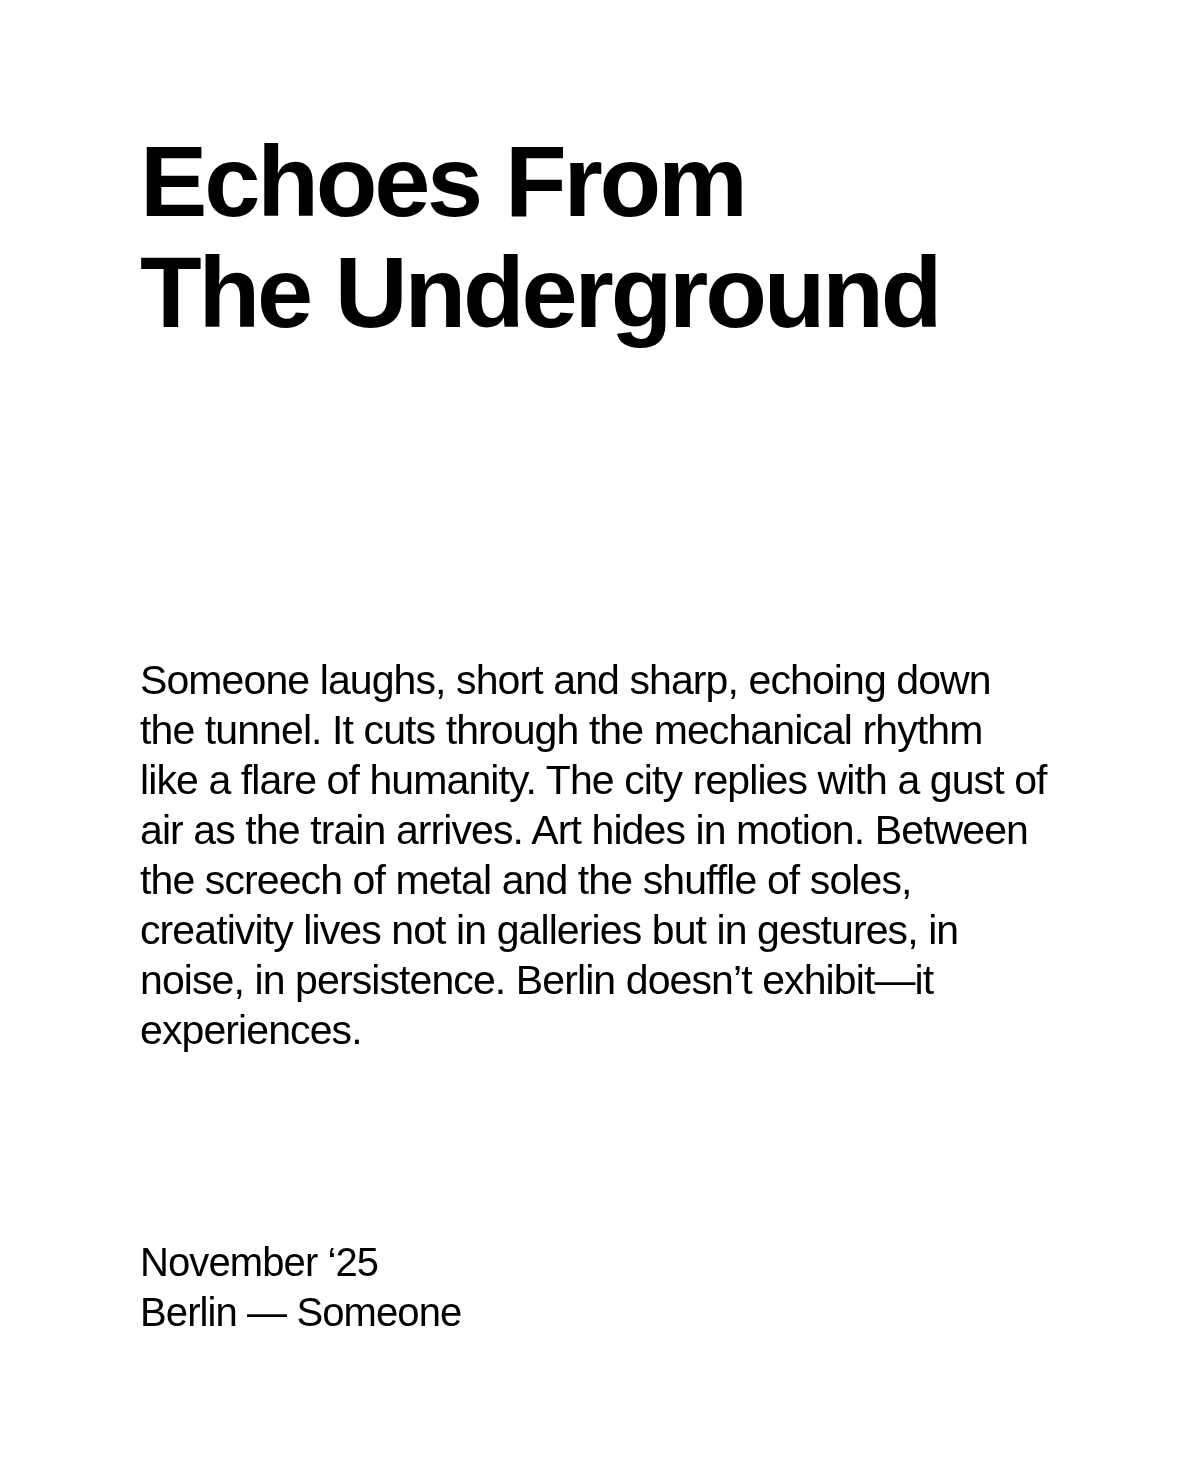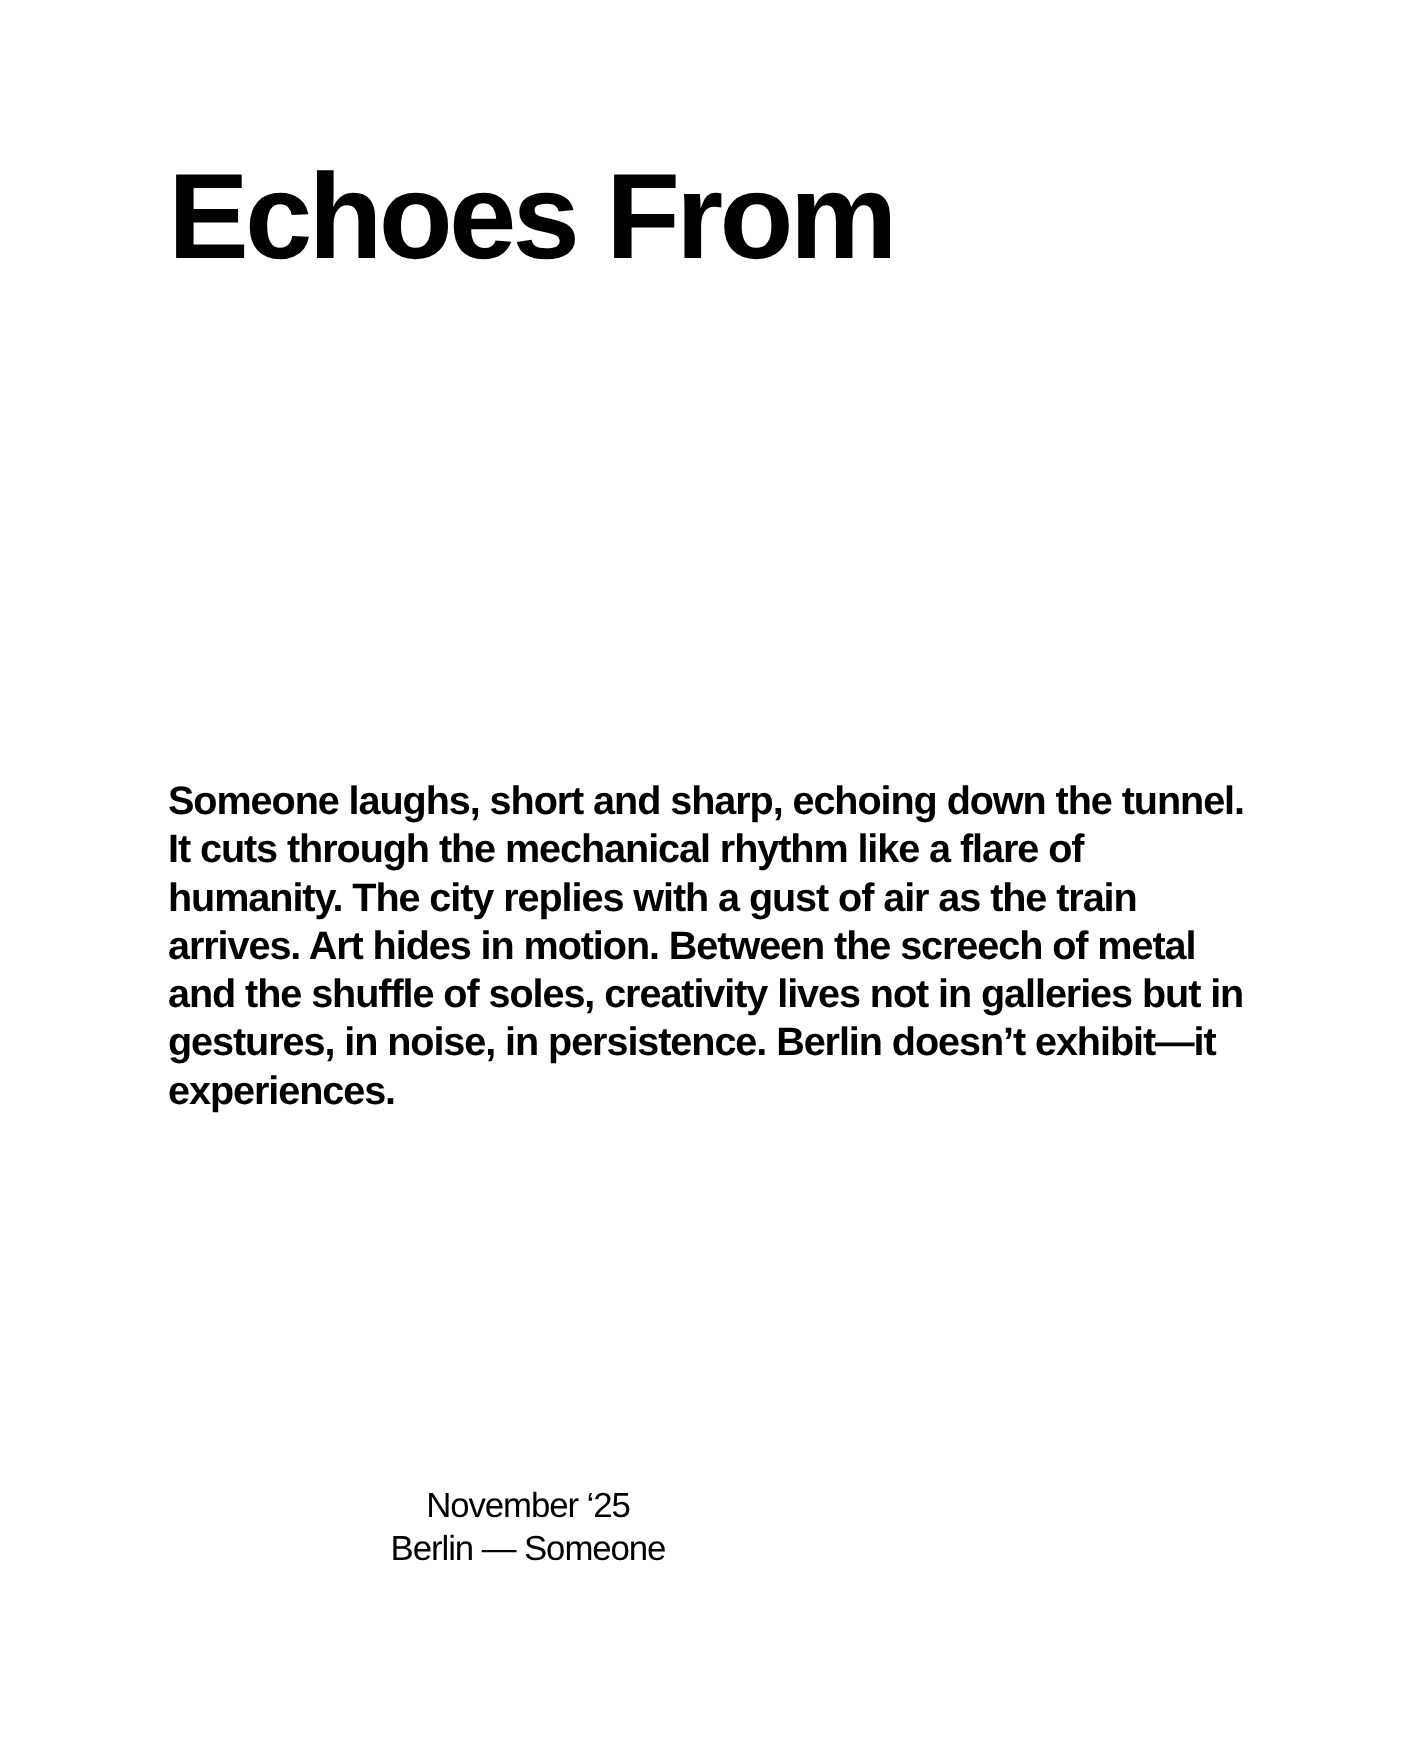--- a/index.html
+++ b/index.html
@@ -33,47 +33,47 @@
     letter-spacing: -3.2px;
     white-space: nowrap;
   }
   .body-block {
     position: absolute;
     left: 140px;
     top: 614px;
     width: 910px;
   }
   .body-text {
-    font-size: 33px;
+    font-size: 41px;
     line-height: 1.22;
-    font-weight: bold;
+    font-weight: normal;
     letter-spacing: -0.9px;
   }
   .meta-block {
     position: absolute;
     left: 140px;
     top: 1238px;
     width: 600px;
   }
   .meta-line {
-    font-size: 29px;
+    font-size: 40px;
     line-height: 1.24;
     font-weight: normal;
     letter-spacing: -0.9px;
     white-space: nowrap;
-    text-align: center;
   }
 </style>
 </head>
 <body>
 
 <div class="poster">
 
   <div class="title-block">
     <div class="title-line">Echoes From</div>
+    <div class="title-line">The Underground</div>
   </div>
 
   <div class="body-block">
     <p class="body-text">Someone laughs, short and sharp, echoing down the tunnel. It cuts through the mechanical rhythm like a flare of humanity. The city replies with a gust of air as the train arrives. Art hides in motion. Between the screech of metal and the shuffle of soles, creativity lives not in galleries but in gestures, in noise, in persistence. Berlin doesn’t exhibit—it experiences.</p>
   </div>
 
   <div class="meta-block">
     <div class="meta-line">November ‘25</div>
     <div class="meta-line">Berlin — Someone</div>
   </div>

